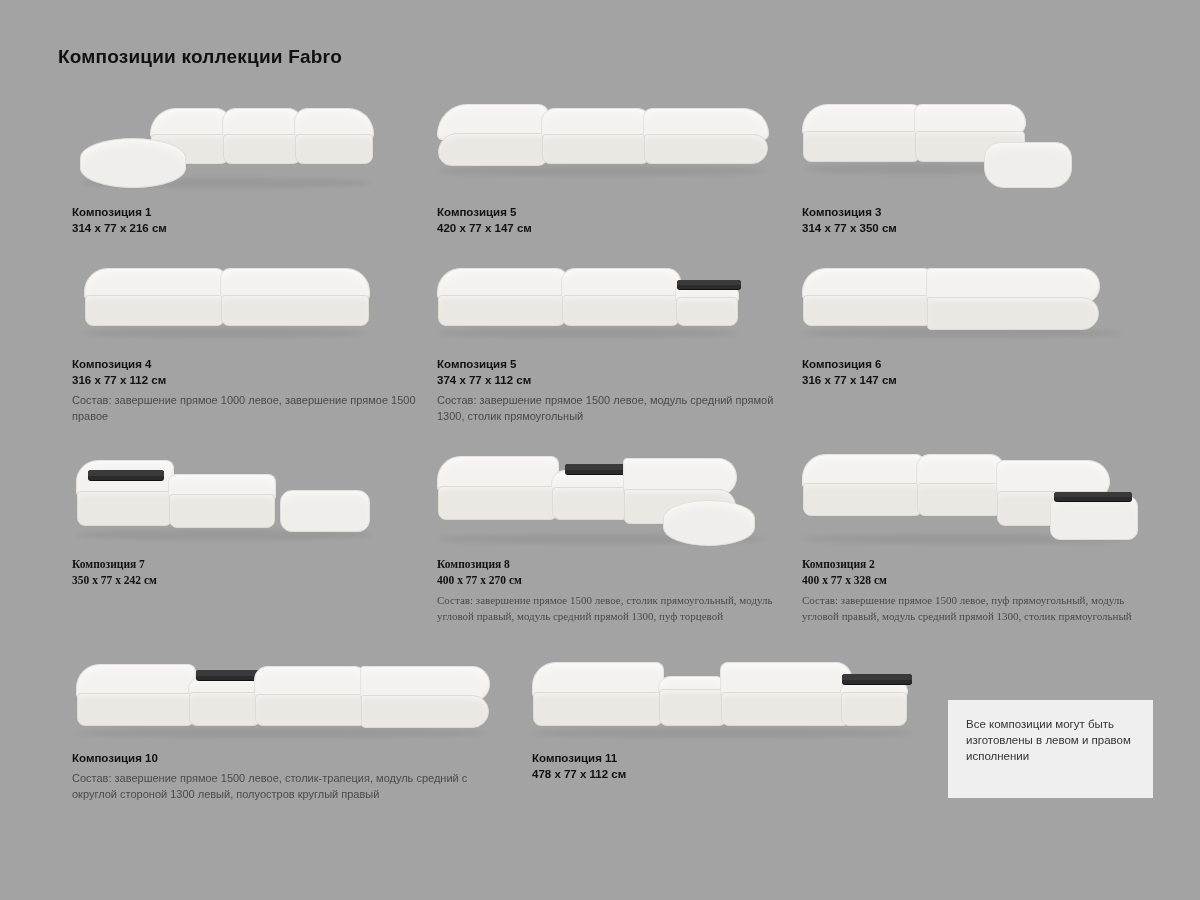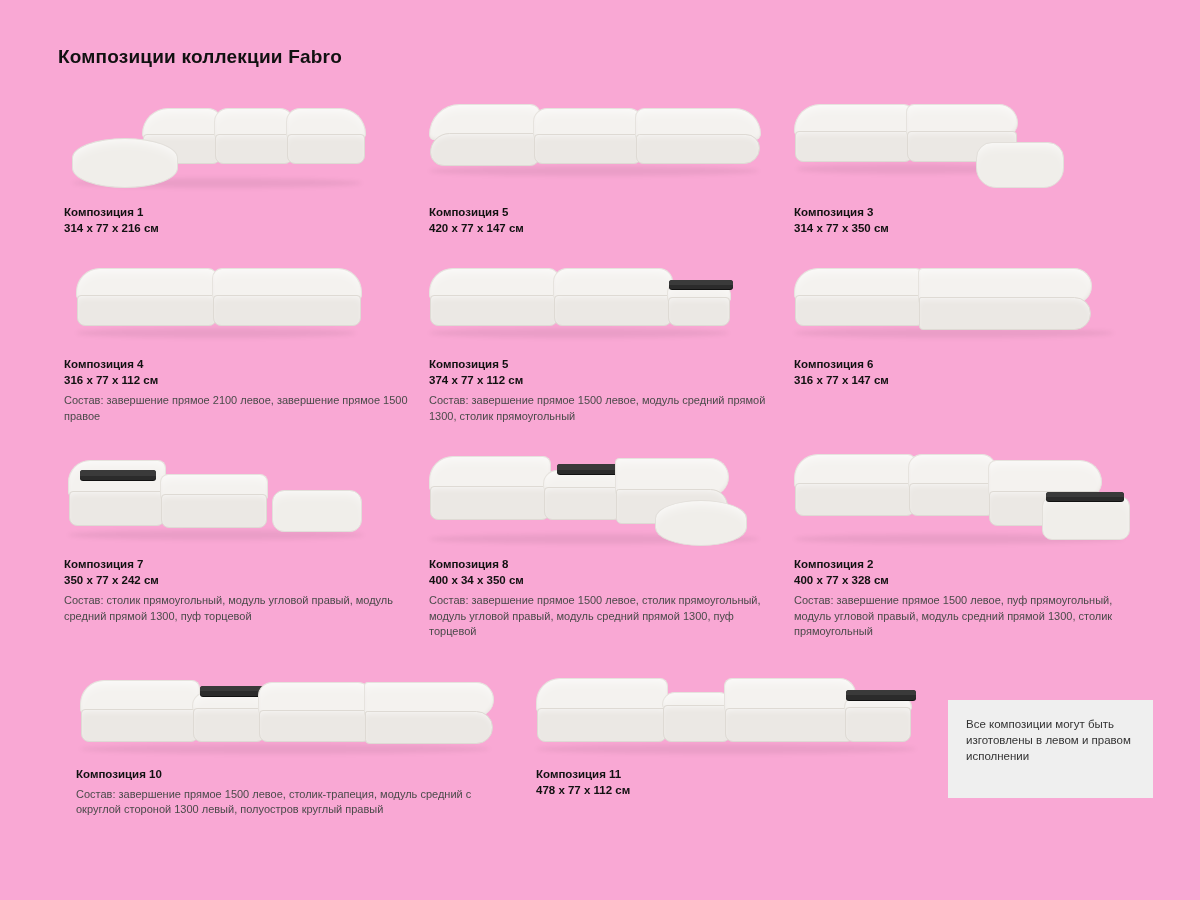--- a/index.html
+++ b/index.html
@@ -12,35 +12,35 @@
     height: 900px;
     font-family: "Liberation Sans", sans-serif;
     color: #1a1a1a;
     overflow: hidden;
     position: relative;
   }
   .page {
     width: 1200px;
     height: 900px;
     position: relative;
-    background: #f9a8d4;
+    background: #a3a3a3;
   }
   .page-title {
     position: absolute;
     left: 58px;
     top: 46px;
     font-size: 19px;
     font-weight: 700;
     letter-spacing: 0.2px;
     color: #111;
   }
 
   .grid {
     position: absolute;
-    left: 64px;
+    left: 72px;
     top: 86px;
     width: 1096px;
   }
   .row {
     display: flex;
     gap: 0px;
   }
   .cell {
     width: 365px;
     box-sizing: border-box;
@@ -218,21 +218,21 @@
             <div class="back" style="border-radius:24px 10px 6px 6px;"></div>
             <div class="base"></div>
           </div>
           <div class="seat armR" style="left:148px; top:12px; width:148px; height:58px;">
             <div class="back" style="border-radius:10px 24px 6px 6px;"></div>
             <div class="base"></div>
           </div>
         </div>
         <div class="cap-name">Композиция 4</div>
         <div class="cap-dim">316 x 77 x 112 см</div>
-        <div class="cap-desc">Состав: завершение прямое 2100 левое, завершение прямое 1500 правое</div>
+        <div class="cap-desc">Состав: завершение прямое 1000 левое, завершение прямое 1500 правое</div>
       </div>
 
       <div class="cell">
         <div class="figure" style="height:100px;">
           <div class="shadow" style="left:0px; top:72px; width:300px; height:10px;"></div>
           <div class="seat armL" style="left:0px; top:12px; width:128px; height:58px;">
             <div class="back" style="border-radius:24px 10px 6px 6px;"></div>
             <div class="base"></div>
           </div>
           <div class="seat" style="left:124px; top:12px; width:118px; height:58px;">
@@ -262,41 +262,40 @@
           <div class="seat round" style="left:124px; top:12px; width:172px; height:62px;">
             <div class="back" style="border-radius:10px 40px 40px 8px;"></div>
             <div class="base" style="border-radius:4px 34px 34px 8px;"></div>
           </div>
         </div>
         <div class="cap-name">Композиция 6</div>
         <div class="cap-dim">316 x 77 x 147 см</div>
       </div>
     </div>
 
-    <div class="row" style="margin-top:22px;">
+    <div class="row" style="margin-top:22px;font-family:Liberation Serif, serif;">
 
       <div class="cell">
         <div class="figure" style="height:110px;">
           <div class="shadow" style="left:4px; top:84px; width:296px; height:10px;"></div>
           <div class="seat armL" style="left:4px; top:14px; width:96px; height:66px;">
             <div class="back" style="border-radius:22px 8px 6px 6px;"></div>
             <div class="base"></div>
           </div>
           <div class="table" style="left:16px; top:24px; width:76px; height:10px;">
             <div class="top"></div>
           </div>
           <div class="seat" style="left:96px; top:28px; width:106px; height:54px;">
             <div class="back" style="height:46%; border-radius:8px 8px 4px 4px;"></div>
             <div class="base" style="height:60%;"></div>
           </div>
           <div class="pouf rect" style="left:208px; top:44px; width:88px; height:40px; border-radius:12px;"></div>
         </div>
         <div class="cap-name">Композиция 7</div>
         <div class="cap-dim">350 x 77 x 242 см</div>
-        <div class="cap-desc">Состав: столик прямоугольный, модуль угловой правый, модуль средний прямой 1300, пуф торцевой</div>
       </div>
 
       <div class="cell">
         <div class="figure" style="height:110px;">
           <div class="shadow" style="left:0px; top:88px; width:330px; height:10px;"></div>
           <div class="seat armL" style="left:0px; top:10px; width:120px; height:64px;">
             <div class="back" style="border-radius:24px 8px 6px 6px;"></div>
             <div class="base"></div>
           </div>
           <div class="seat" style="left:114px; top:24px; width:78px; height:50px;">
@@ -306,21 +305,21 @@
           <div class="table" style="left:128px; top:18px; width:70px; height:10px;">
             <div class="top"></div>
           </div>
           <div class="seat round" style="left:186px; top:12px; width:112px; height:66px;">
             <div class="back" style="border-radius:8px 34px 34px 8px;"></div>
             <div class="base" style="border-radius:4px 26px 26px 8px;"></div>
           </div>
           <div class="pouf" style="left:226px; top:54px; width:90px; height:44px;"></div>
         </div>
         <div class="cap-name">Композиция 8</div>
-        <div class="cap-dim">400 x 34 x 350 см</div>
+        <div class="cap-dim">400 x 77 x 270 см</div>
         <div class="cap-desc">Состав: завершение прямое 1500 левое, столик прямоугольный, модуль угловой правый, модуль средний прямой 1300, пуф торцевой</div>
       </div>
 
       <div class="cell">
         <div class="figure" style="height:110px;">
           <div class="shadow" style="left:0px; top:88px; width:330px; height:10px;"></div>
           <div class="seat armL" style="left:0px; top:8px; width:120px; height:62px;">
             <div class="back" style="border-radius:24px 8px 6px 6px;"></div>
             <div class="base"></div>
           </div>
@@ -336,21 +335,21 @@
           <div class="table" style="left:252px; top:46px; width:78px; height:9px;">
             <div class="top"></div>
           </div>
         </div>
         <div class="cap-name">Композиция 2</div>
         <div class="cap-dim">400 x 77 x 328 см</div>
         <div class="cap-desc">Состав: завершение прямое 1500 левое, пуф прямоугольный, модуль угловой правый, модуль средний прямой 1300, столик прямоугольный</div>
       </div>
     </div>
 
-    <div class="row" style="margin-top:26px;margin-left:12px;">
+    <div class="row" style="margin-top:26px;">
 
       <div class="cell" style="width:460px;">
         <div class="figure" style="height:100px;">
           <div class="shadow" style="left:4px; top:78px; width:410px; height:10px;"></div>
           <div class="seat armL" style="left:4px; top:14px; width:118px; height:62px;">
             <div class="back" style="border-radius:24px 8px 6px 6px;"></div>
             <div class="base"></div>
           </div>
           <div class="seat" style="left:116px; top:26px; width:72px; height:50px;">
             <div class="back" style="height:40%;"></div>

